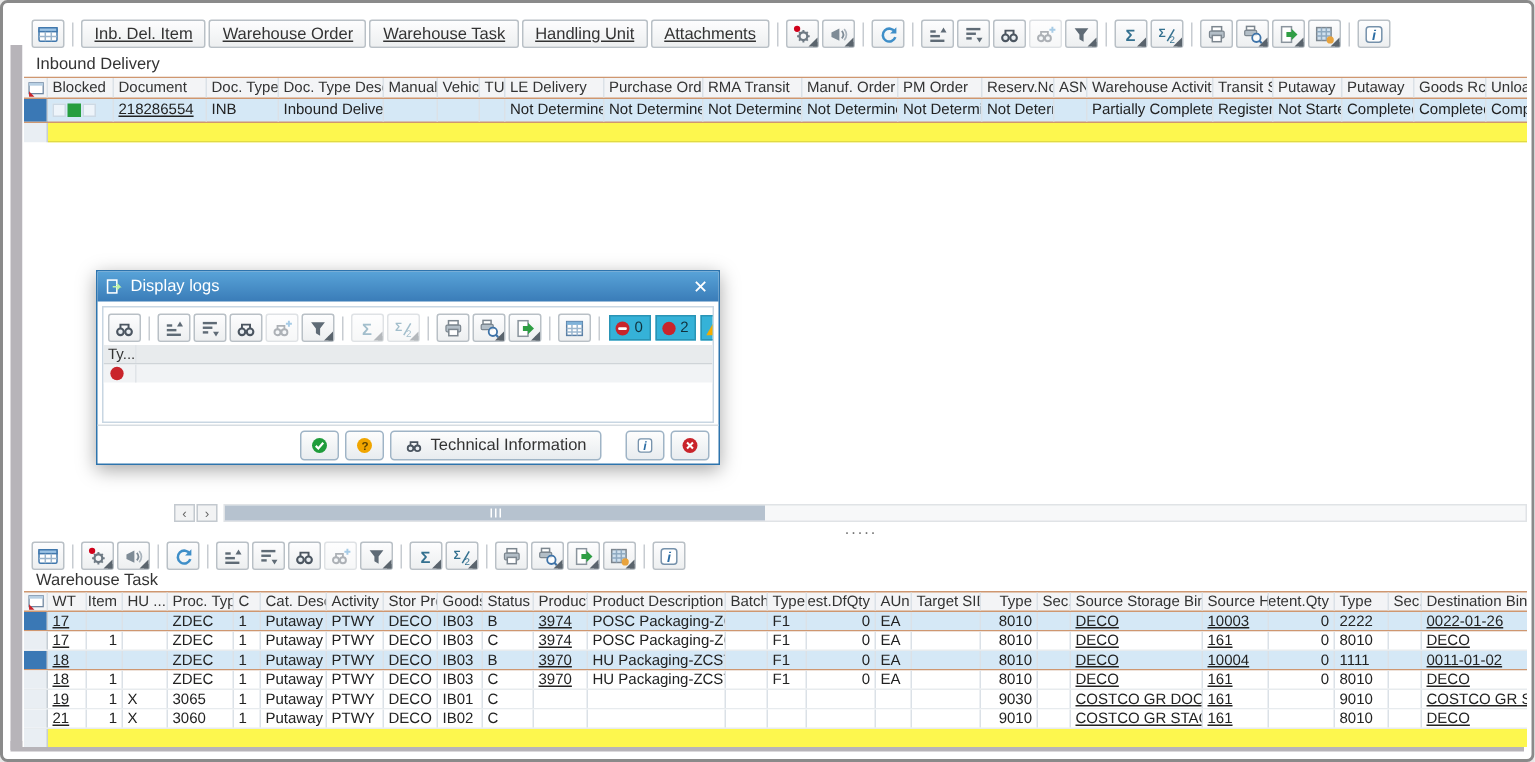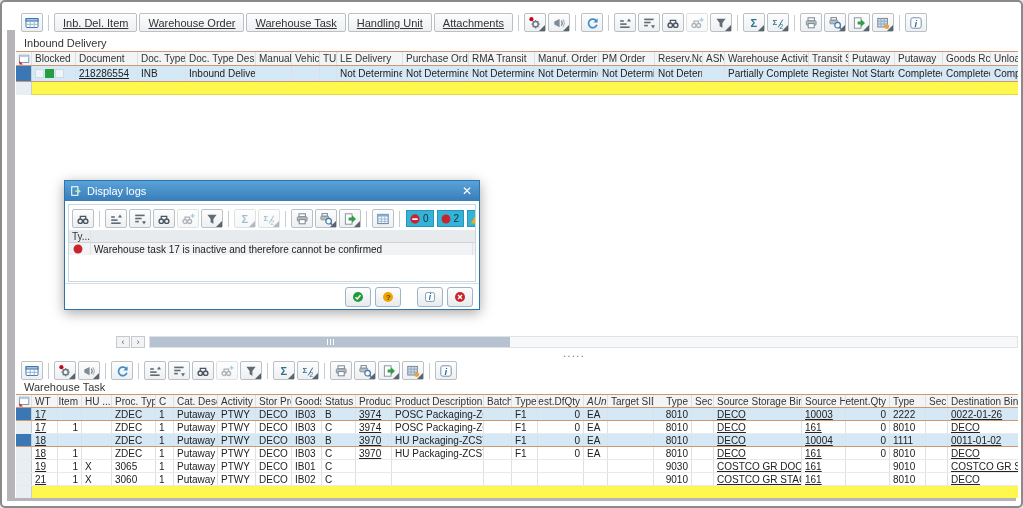--- a/index.html
+++ b/index.html
@@ -535,21 +535,21 @@
           <div class="gc" style="width: 44px;">Cat. Desc.</div>
           <div class="gc" style="width: 38px;">Activity</div>
           <div class="gc" style="width: 36px;">Stor Pro...</div>
           <div class="gc" style="width: 30px;">Goods</div>
           <div class="gc" style="width: 34px;">Status</div>
           <div class="gc" style="width: 36px;">Product</div>
           <div class="gc" style="width: 92px;">Product Description</div>
           <div class="gc" style="width: 28px;">Batch</div>
           <div class="gc" style="width: 26px;">Type</div>
           <div class="gc ar" style="width: 46px;">Dest.DfQty</div>
-          <div class="gc" style="width: 24px; font-style: italic;">AUn</div>
+          <div class="gc" style="width: 24px;">AUn</div>
           <div class="gc" style="width: 46px;">Target SID</div>
           <div class="gc ar" style="width: 38px;">Type</div>
           <div class="gc" style="width: 22px;">Sec.</div>
           <div class="gc" style="width: 88px;">Source Storage Bin</div>
           <div class="gc" style="width: 44px;">Source HU</div>
           <div class="gc ar" style="width: 44px;">Retent.Qty</div>
           <div class="gc" style="width: 36px;">Type</div>
           <div class="gc" style="width: 22px;">Sec.</div>
           <div class="gc" style="width: 88px;">Destination Bin</div>
         </div>
@@ -885,35 +885,40 @@
       <div class="alv dlg-grid" id="grid-dlg" style="position:relative;left:0;top:0;width:100%;">
           <div class="gh">
             <div class="gc" style="width: 22px;">Ty...</div>
           </div>
           <div class="gr">
             <div class="gc" style="width: 22px;">
               <svg class="ic12">
                 <use href="#sym-error"></use>
               </svg>
             </div>
-            <div class="gc" style="width: 382px;">Warehouse task 17 is inactive and therefore cannot be confirmed</div>
           </div>
         </div>
     </div>
     <div class="dlg-footer">
       <button class="fico">
           <svg class="ic">
             <use href="#sym-check"></use>
           </svg>
         </button>
       <button class="fico">
           <svg class="ic">
             <use href="#sym-question"></use>
           </svg>
         </button>
+      <button class="fbtn">
+        <svg class="ic12">
+            <use href="#sym-binoculars"></use>
+          </svg>
+        <span>Technical Information</span>
+      </button>
       <span class="gap8"></span>
       <button class="fico">
           <svg class="ic">
             <use href="#sym-info"></use>
           </svg>
         </button>
       <button class="fico">
           <svg class="ic">
             <use href="#sym-cancel"></use>
           </svg>

